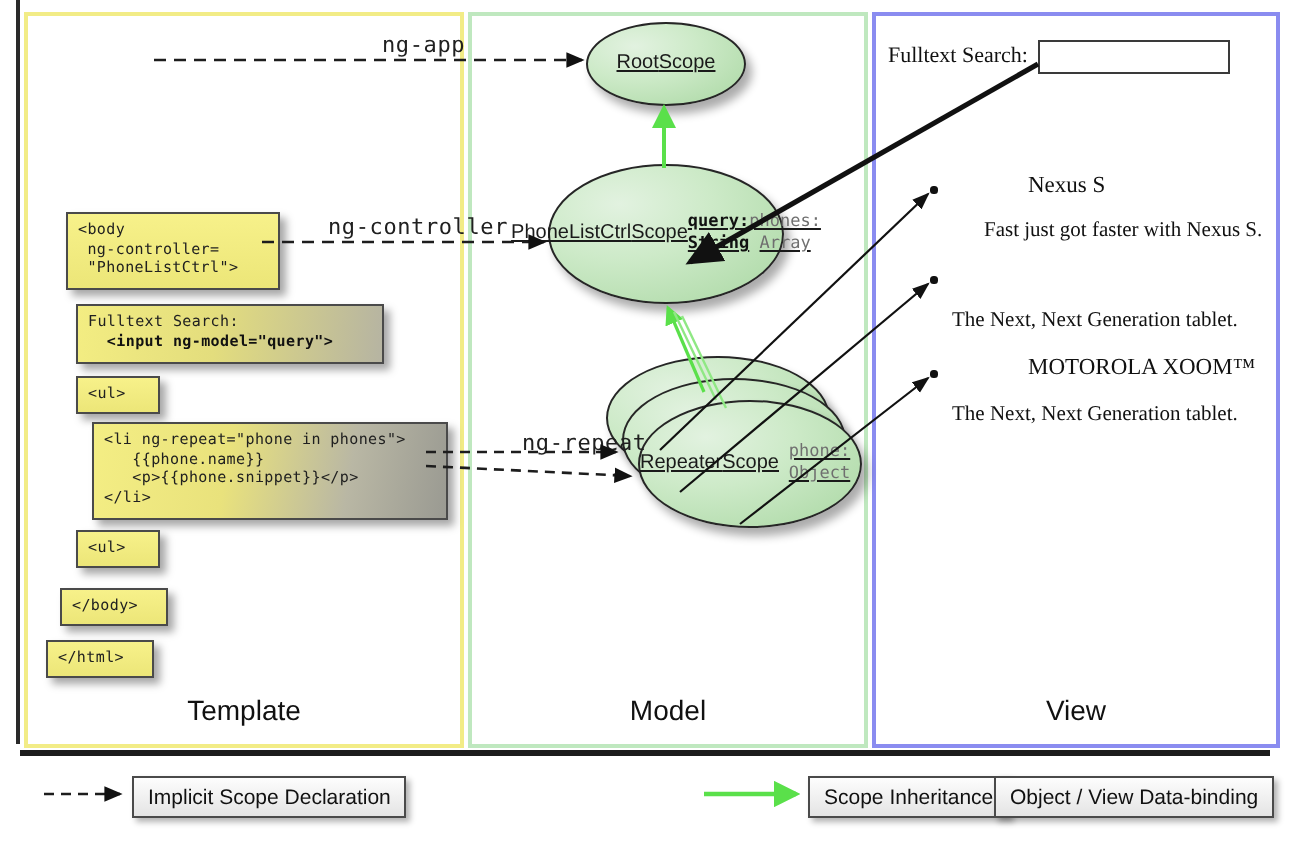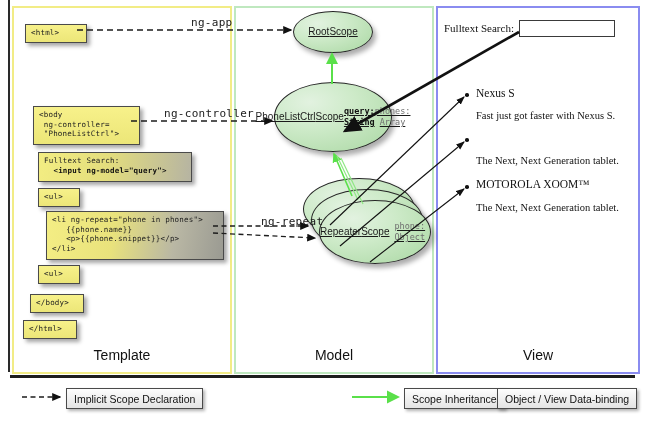--- a/index.html
+++ b/index.html
@@ -60,21 +60,21 @@
   
   .view-label{
     position:absolute;font-family:"Liberation Serif", serif;
     font-size:11px;color:#111;
   }
   .view-input{
     position:absolute;background:#fff;border:1px solid #3a3a3a;
   }
   .phone-name{
     position:absolute;font-family:"Liberation Serif", serif;
-    font-size:11.5px;color:#111;white-space:nowrap;
+    font-size:11.5px;color:#111;white-space:nowrap;margin-left:38px;
   }
   .phone-snippet{
     position:absolute;font-family:"Liberation Serif", serif;
     font-size:10.5px;color:#111;white-space:nowrap;
   }
   .bullet{position:absolute;width:3.5px;height:3.5px;border-radius:50%;background:#111;}
 
   
   .edge-label{
     position:absolute;font-family:"DejaVu Sans Mono","Liberation Mono",monospace;
@@ -102,21 +102,20 @@
   <div class="col col-template">
     <div class="col-title">Template</div>
   </div>
   <div class="col col-model">
     <div class="col-title">Model</div>
   </div>
   <div class="col col-view">
     <div class="col-title">View</div>
   </div>
 
-  <div class="codebox" style="left:25px;top:24px;width:50px;height:11px;">&lt;html&gt;</div>
 
   <div class="codebox" style="left:33px;top:106px;width:95px;height:31px;">&lt;body
  ng-controller=
  "PhoneListCtrl"&gt;</div>
 
   <div class="codebox grad2" style="left:38px;top:152px;width:142px;height:22px;"><span>Fulltext Search:</span><br><b>  &lt;input ng-model="query"&gt;</b></div>
 
   <div class="codebox" style="left:38px;top:188px;width:30px;height:11px;">&lt;ul&gt;</div>
 
   <div class="codebox grad" style="left:46px;top:211px;width:166px;height:41px;">&lt;li ng-repeat="phone in phones"&gt;
@@ -150,21 +149,21 @@
     <div class="ell-title">Scope</div>
     <div style="height:6px"></div>
     <div class="ell-prop dim">phone: Object</div>
   </div>
 
   <div class="view-label" style="left:444px;top:22px;">Fulltext Search:</div>
   <input class="view-input" style="left: 519px; top: 20px; width: 90px; height: 13px; font-size: 10px;" placeholder="">
 
   <div class="bullet" style="left:465px;top:93px;"></div>
   <div class="phone-name" style="left:476px;top:87px;">Nexus S</div>
-  <div class="phone-snippet" style="left:476px;top:110px;">Fast just got faster with Nexus S.</div>
+  <div class="phone-snippet" style="left:492px;top:110px;">Fast just got faster with Nexus S.</div>
 
   <div class="bullet" style="left:465px;top:138px;"></div>
   <div class="phone-snippet" style="left:476px;top:155px;">The Next, Next Generation tablet.</div>
 
   <div class="bullet" style="left:465px;top:185px;"></div>
   <div class="phone-name" style="left:476px;top:178px;">MOTOROLA XOOM™</div>
   <div class="phone-snippet" style="left:476px;top:202px;">The Next, Next Generation tablet.</div>
 
   <div class="edge-label" style="left:167px;top:16px;">ng-app</div>
   <div class="edge-label" style="left:140px;top:107px;">ng-controller</div>

